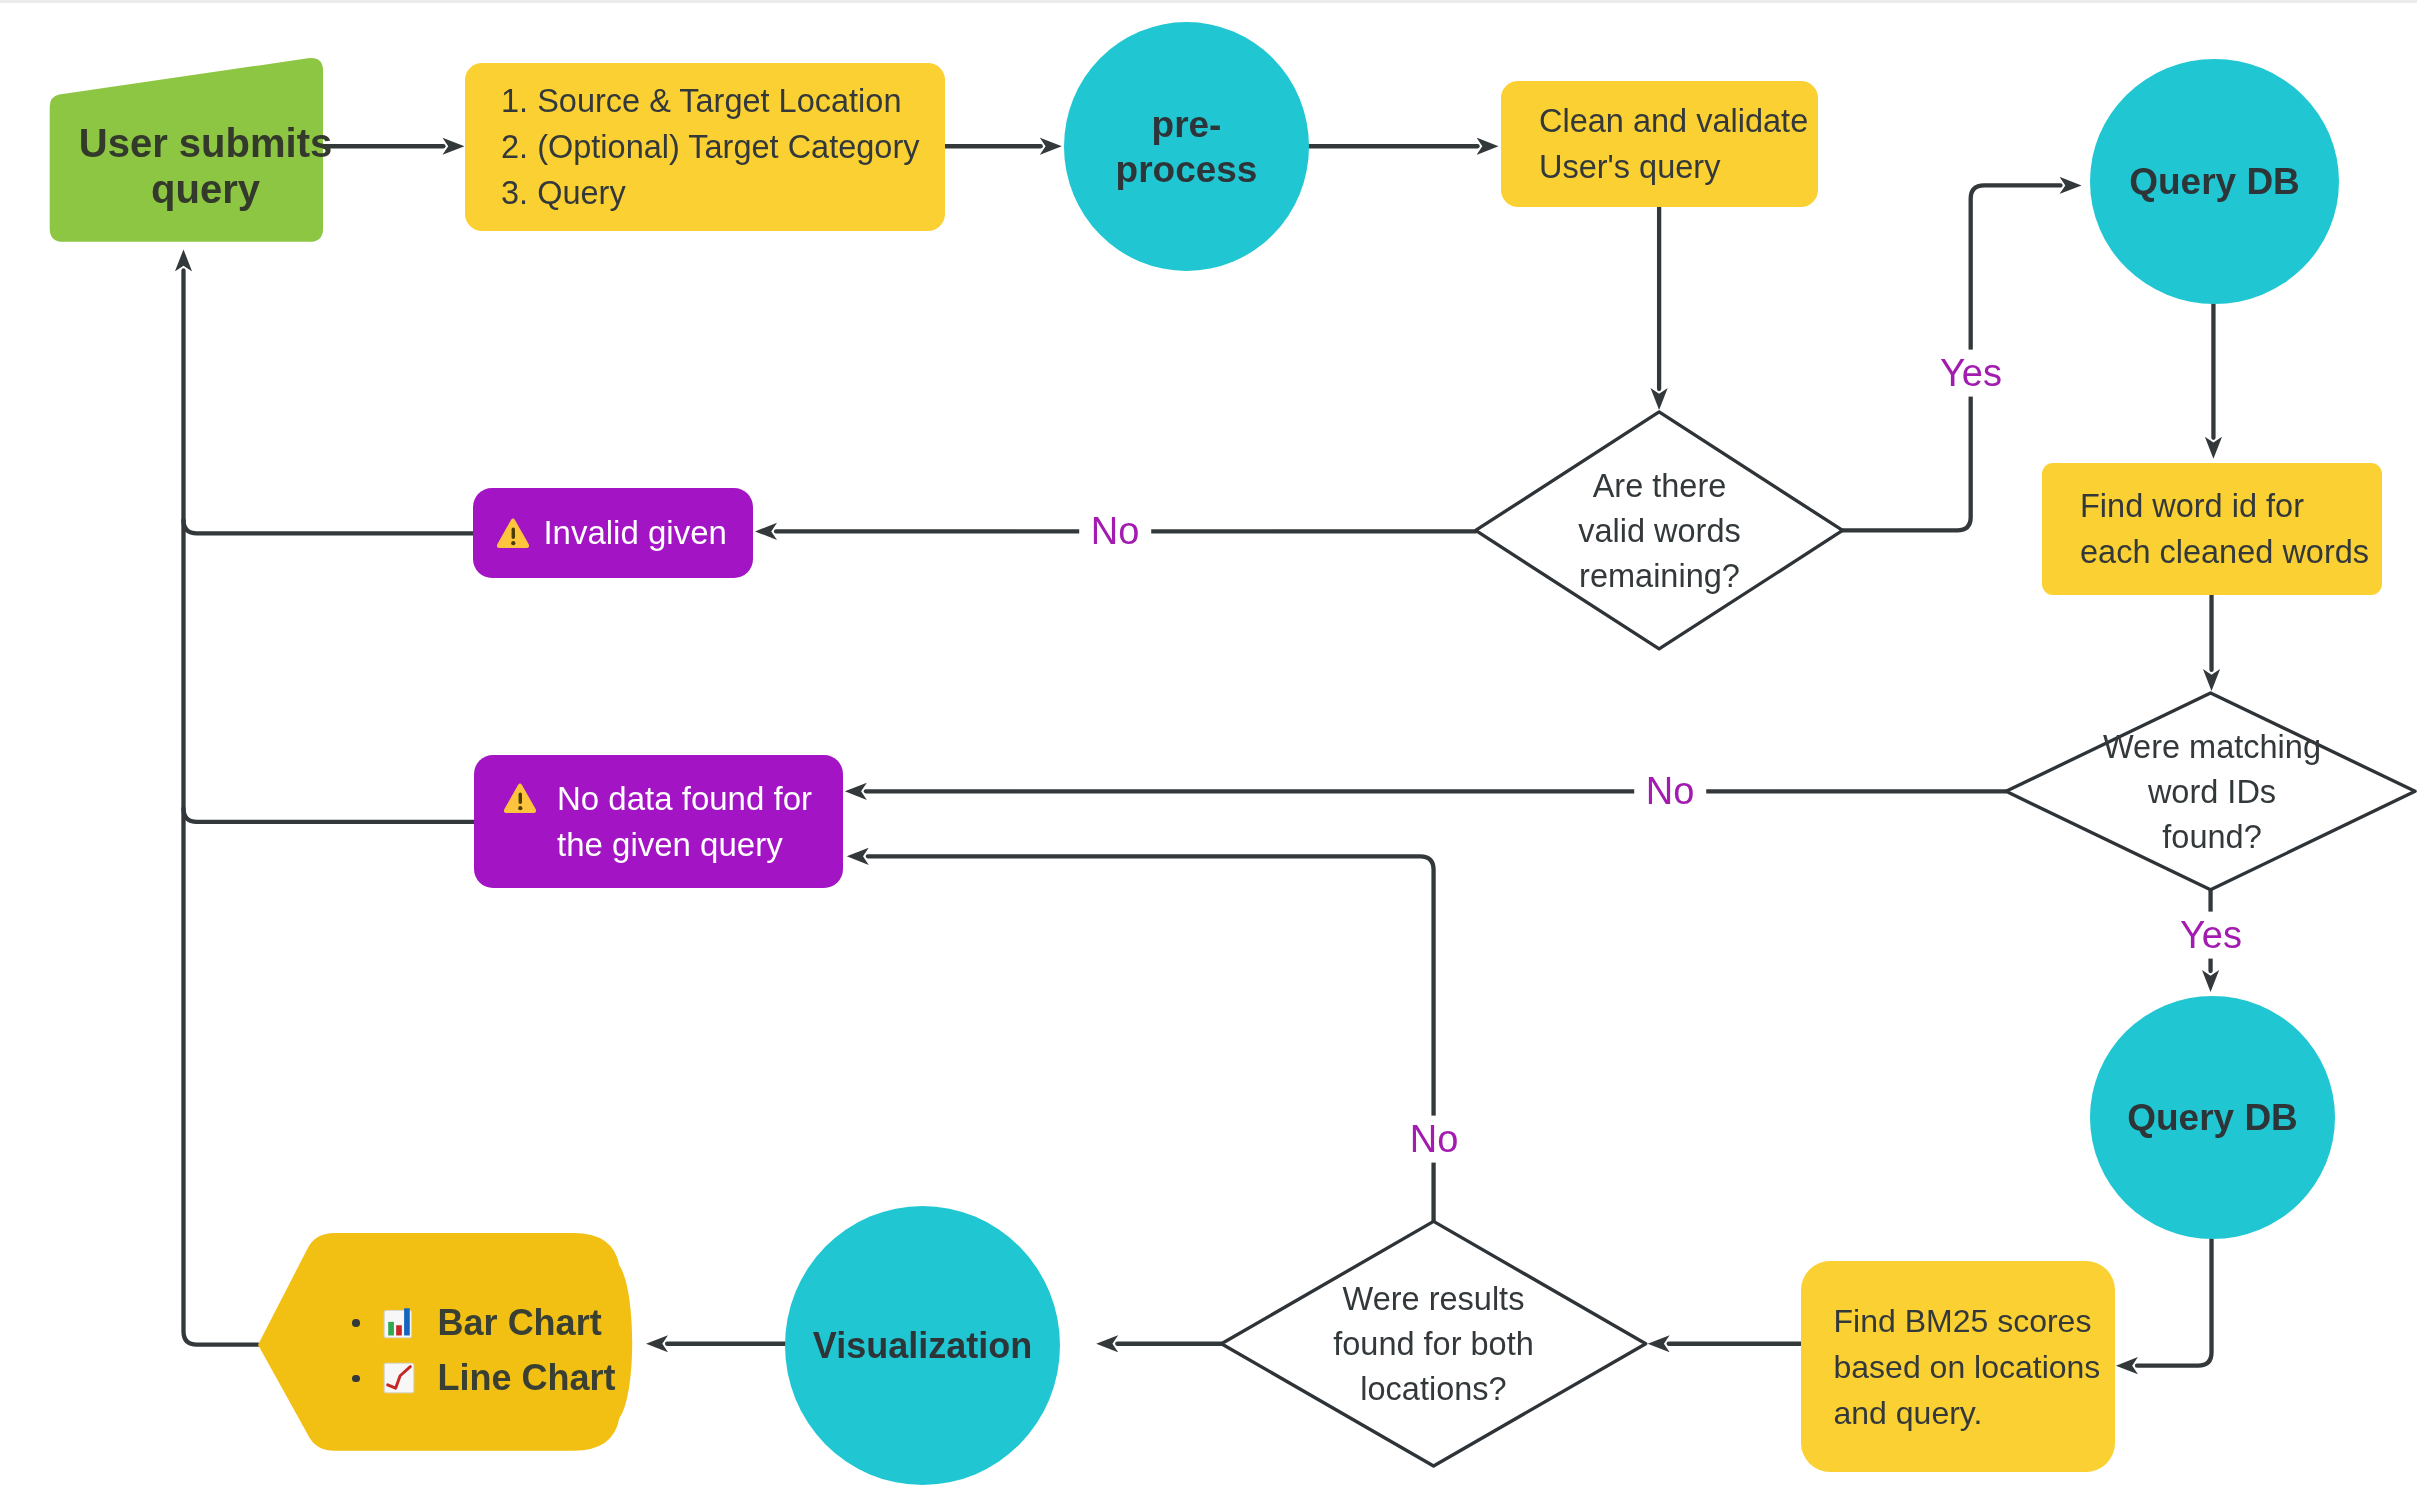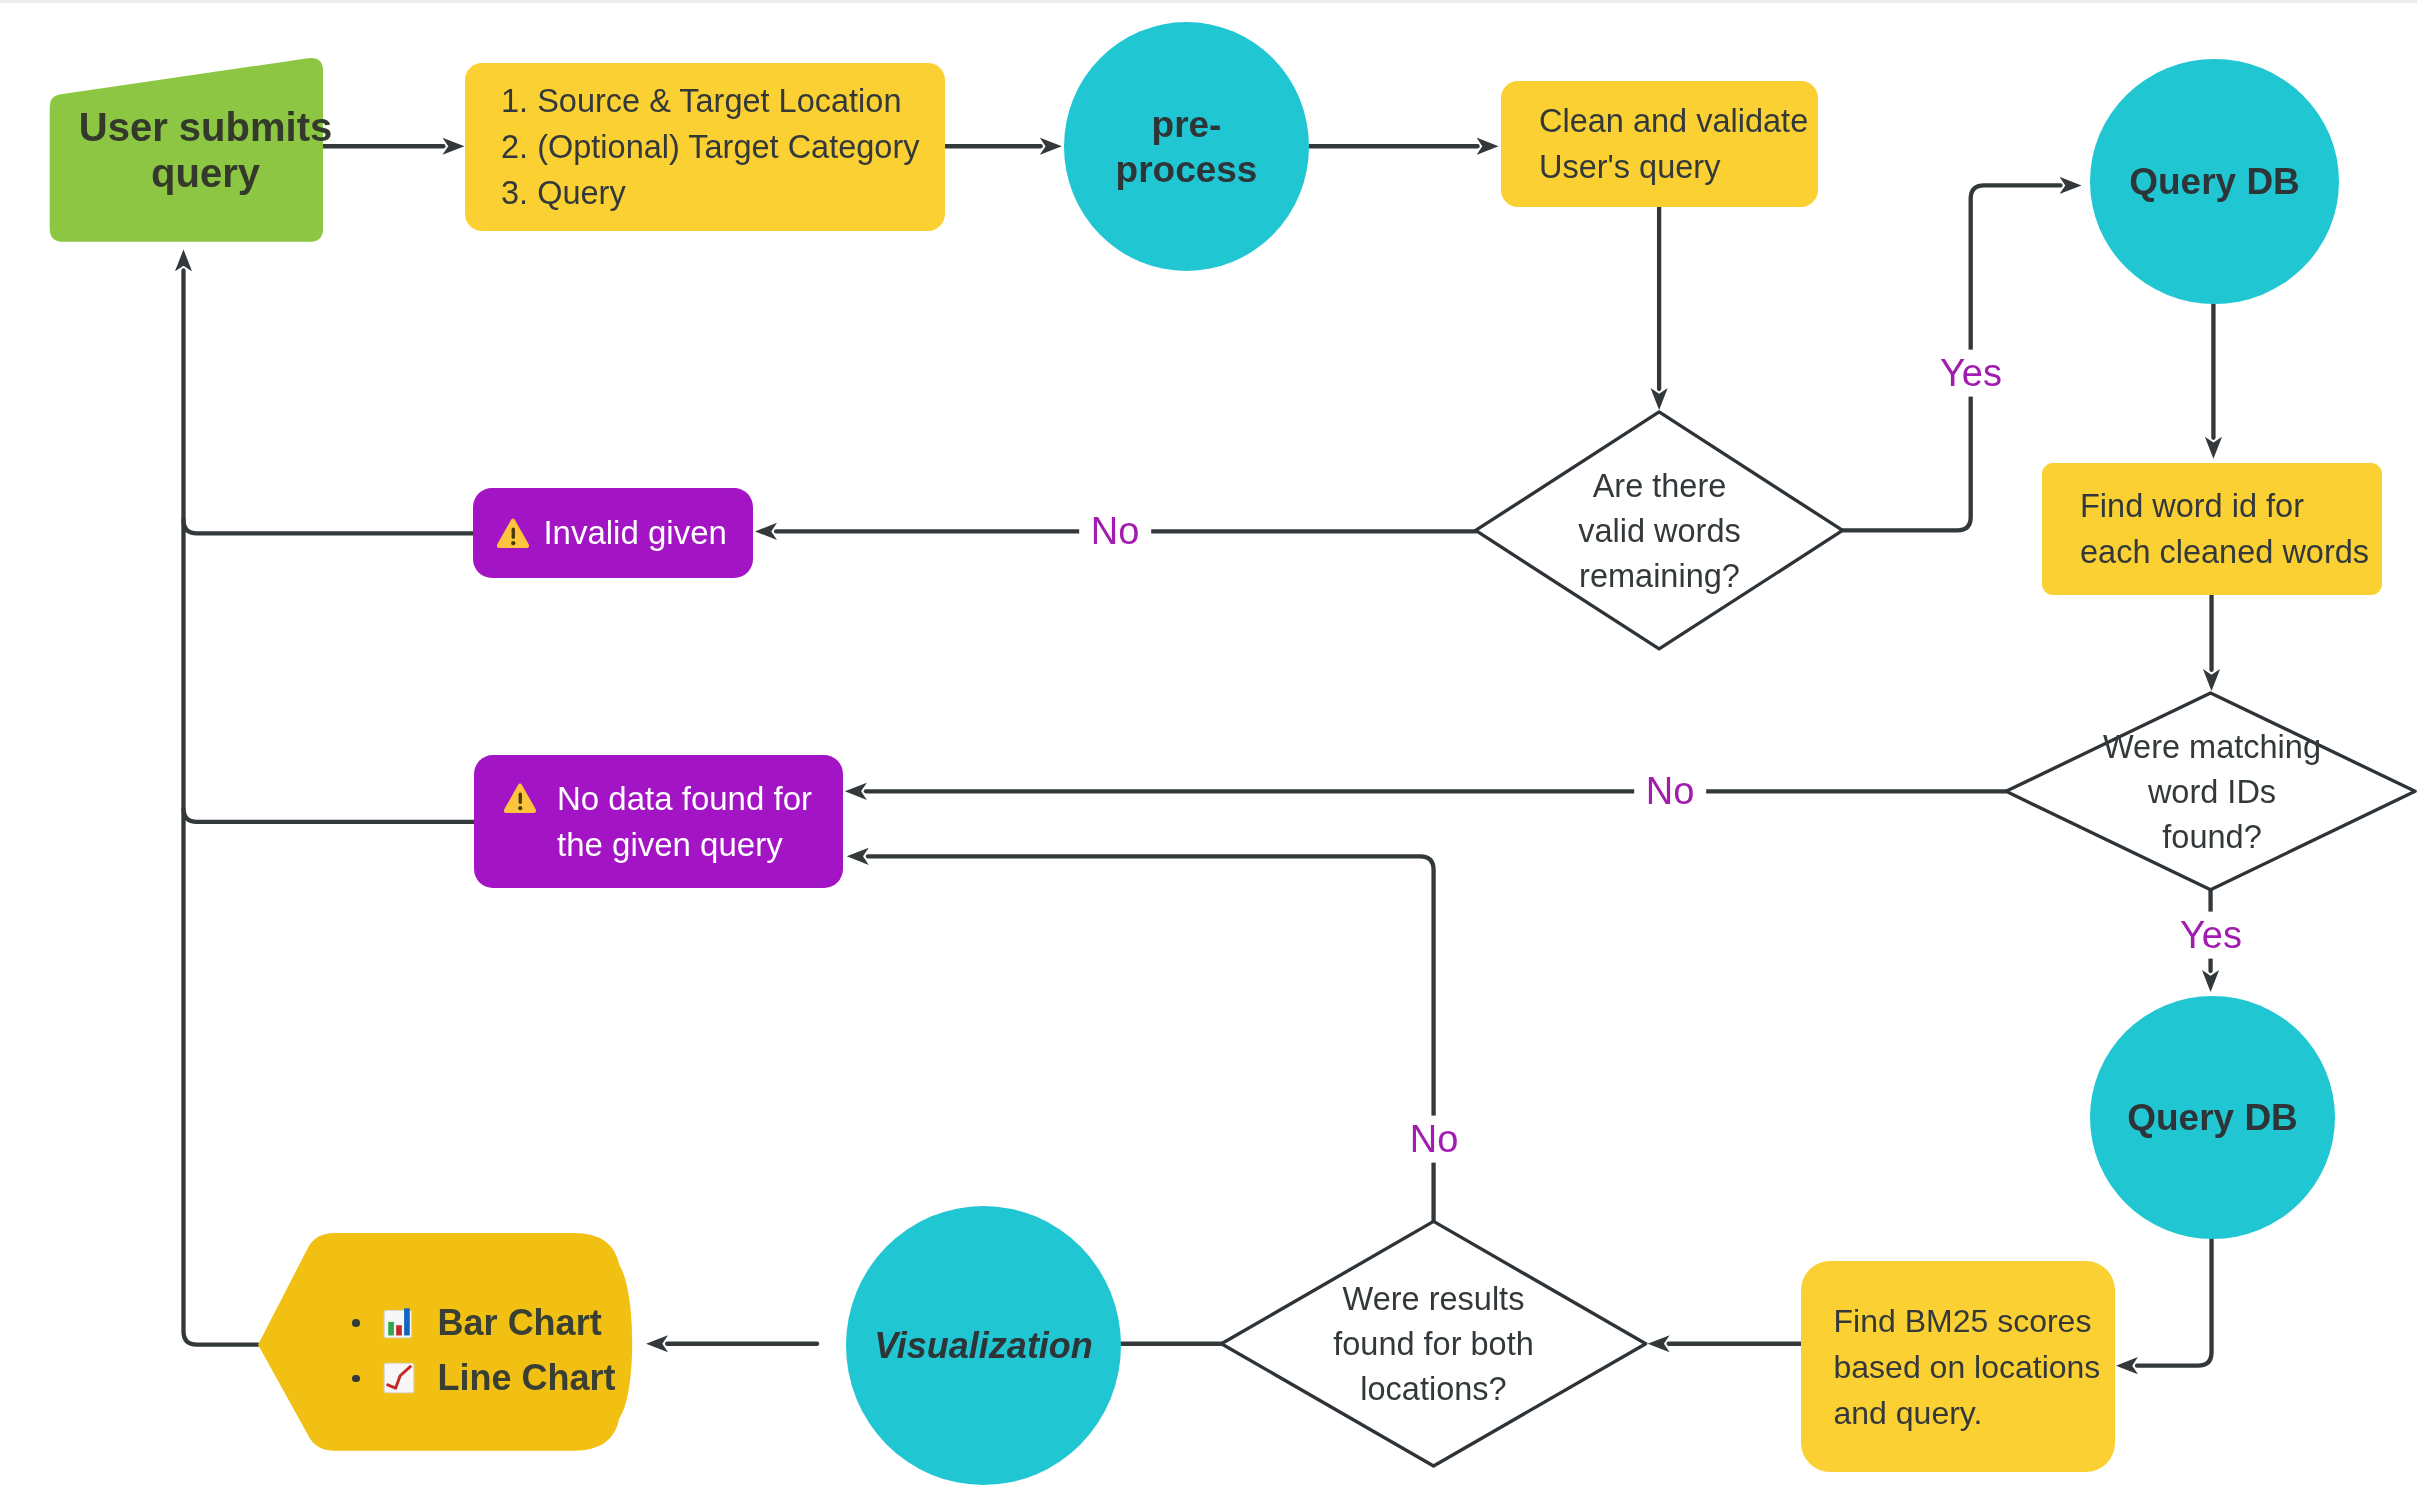--- a/index.html
+++ b/index.html
@@ -79,21 +79,21 @@
 
     <path d="M 62 99 L 322 61 Q 338 59 338 74 L 338 239 Q 338 253 324 253 L 66 253 Q 52 253 52 239 L 52 112 Q 52 101 62 99 Z" fill="#8DC643"></path>
 
     <path d="M 270 1407 L 322 1306 Q 330 1290 350 1290 L 600 1290 Q 642 1290 648 1324 C 666 1350 666 1460 648 1484 Q 642 1518 600 1518 L 350 1518 Q 330 1518 322 1501 Z" fill="#F1C013"></path>
 
     <polygon class="diamond" points="1544,555 1736,431 1928,555 1736,679"></polygon>
     <polygon class="diamond" points="2099,828 2313,725 2527,828 2313,931"></polygon>
     <polygon class="diamond" points="1278,1406 1500,1278 1722,1406 1500,1534"></polygon>
   </svg>
 
-  <div class="shape-text bold" style="left:50px;top:58px;width:311px;height:184px;">
+  <div class="shape-text bold" style="left:50px;top:74px;width:311px;height:184px;">
     <span>User submits</span>
     <span>query</span>
   </div>
 
   <div class="node-box yellow" style="left:465px;top:63px;width:480px;height:168px;padding-left:36px;">
     <div class="lines">
       <span>1. Source &amp; Target Location</span>
       <span>2. (Optional) Target Category</span>
       <span>3. Query</span>
     </div>
@@ -168,21 +168,21 @@
       <span style="font-size:32px;">and query.</span>
     </div>
   </div>
 
   <div class="shape-text" style="left:1271px;top:1276px;width:325px;height:136px;">
     <span>Were results</span>
     <span>found for both</span>
     <span>locations?</span>
   </div>
 
-  <div class="ellipse" style="left:846px;top:1206px;width:275px;height:279px;font-style:italic;">
+  <div class="ellipse" style="left:785px;top:1206px;width:275px;height:279px;">
     <span style="font-size:36px;">Visualization</span>
   </div>
 
   <div class="out-list" style="left:352px;top:1302px;">
     <div class="out-row">
       <div class="dot"></div>
       <svg class="mini-icon" width="34" height="34" viewBox="0 0 30 30">
         <rect x="2" y="4" width="24" height="24" rx="2" fill="#F7F7F7" stroke="#D8D8D8"></rect>
         <rect x="5.5" y="14" width="5" height="12" fill="#2FA84F"></rect>
         <rect x="12.5" y="17" width="5" height="9" fill="#C62828"></rect>

